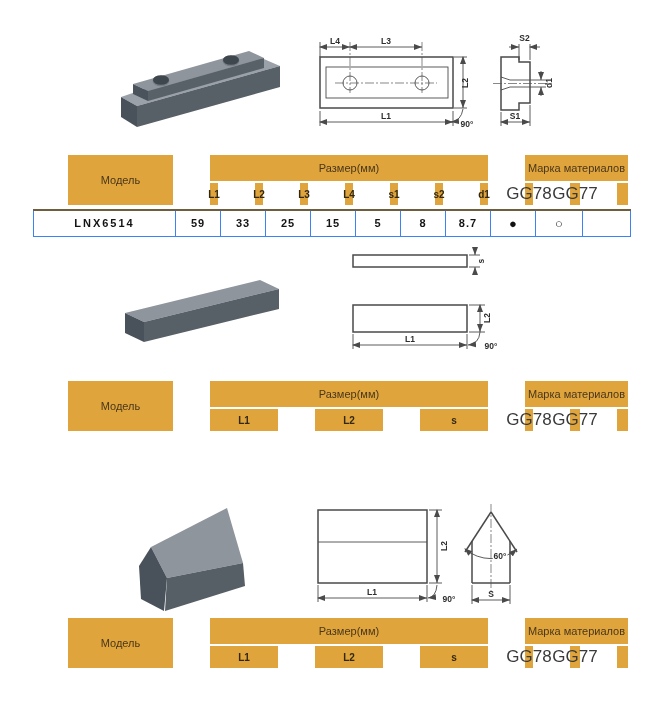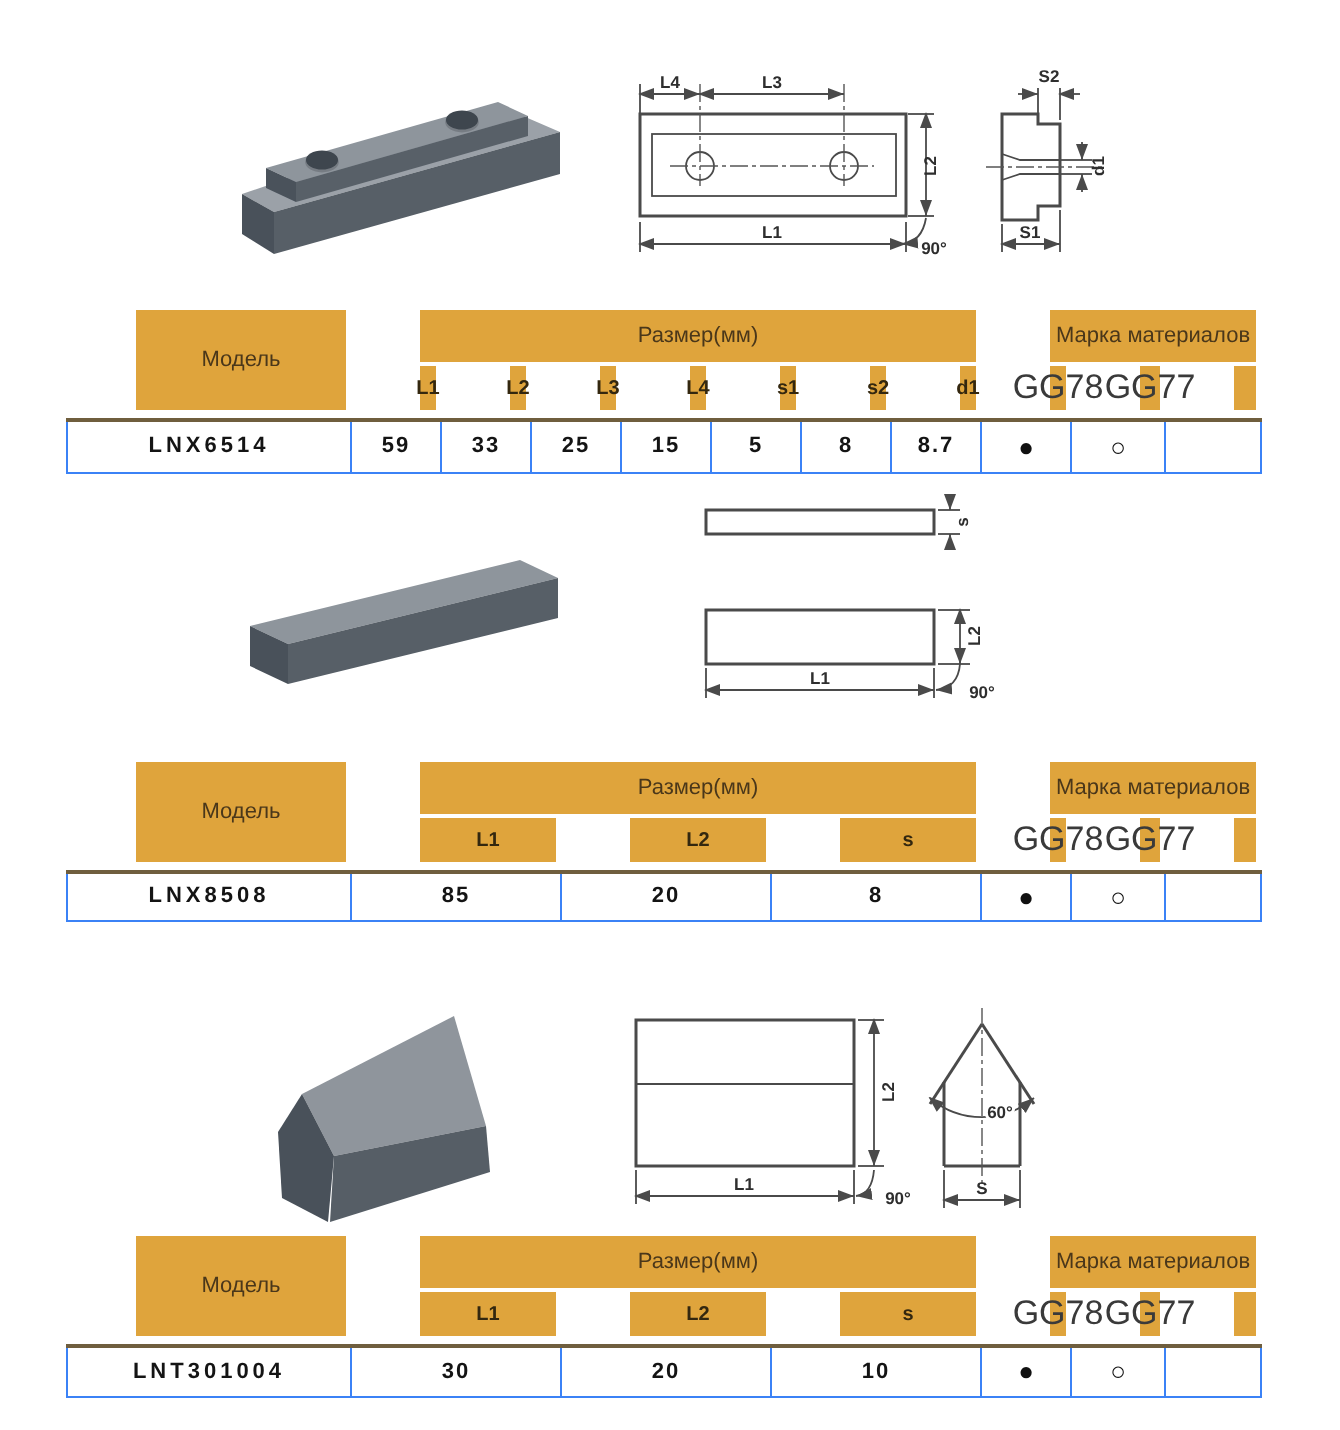--- a/index.html
+++ b/index.html
@@ -206,29 +206,20 @@
       <colgroup>
           <col style="width:142px">
           <col style="width:105px">
           <col style="width:105px">
           <col style="width:105px">
           <col style="width:45px">
           <col style="width:47px">
           <col style="width:48px">
         </colgroup>
       <tbody>
-      <tr class="rowh24">
-        <td class="model">LNX8508</td>
-        <td>85</td>
-        <td>20</td>
-        <td>8</td>
-        <td class="mark">●</td>
-        <td class="mark">○</td>
-        <td></td>
-      </tr>
     </tbody>
       </table>
   </div>
 
   <svg class="abs" style="left:130px;top:500px" width="125" height="120">
     <polygon points="21,47 97,8 113,63 37,78" fill="#8F959C"></polygon>
     <polygon points="37,78 113,63 115,86 35,111" fill="#565E66"></polygon>
     <polygon points="21,47 9,66 11,99 34,111 37,78" fill="#49515A"></polygon>
   </svg>
 
@@ -267,37 +258,15 @@
       <div class="hcell model">Модель</div>
       <div class="hcell sizegrp">Размер(мм)</div>
       <div class="hcell matgrp">Марка материалов</div>
       <div class="hcell sub">L1</div>
       <div class="hcell sub">L2</div>
       <div class="hcell sub">s</div>
       <div class="hcell gg">GG78</div>
       <div class="hcell gg">GG77</div>
       <div class="hcell"></div>
     </div>
-    <table class="bdy">
-      <colgroup>
-          <col style="width:142px">
-          <col style="width:105px">
-          <col style="width:105px">
-          <col style="width:105px">
-          <col style="width:45px">
-          <col style="width:47px">
-          <col style="width:48px">
-        </colgroup>
-      <tbody>
-          <tr class="rowh25">
-        <td class="model">LNT301004</td>
-        <td>30</td>
-        <td>20</td>
-        <td>10</td>
-        <td class="mark">●</td>
-        <td class="mark">○</td>
-        <td></td>
-      </tr>
-    </tbody>
-      </table>
   </div>
 
 </div>
 
 </body></html>

